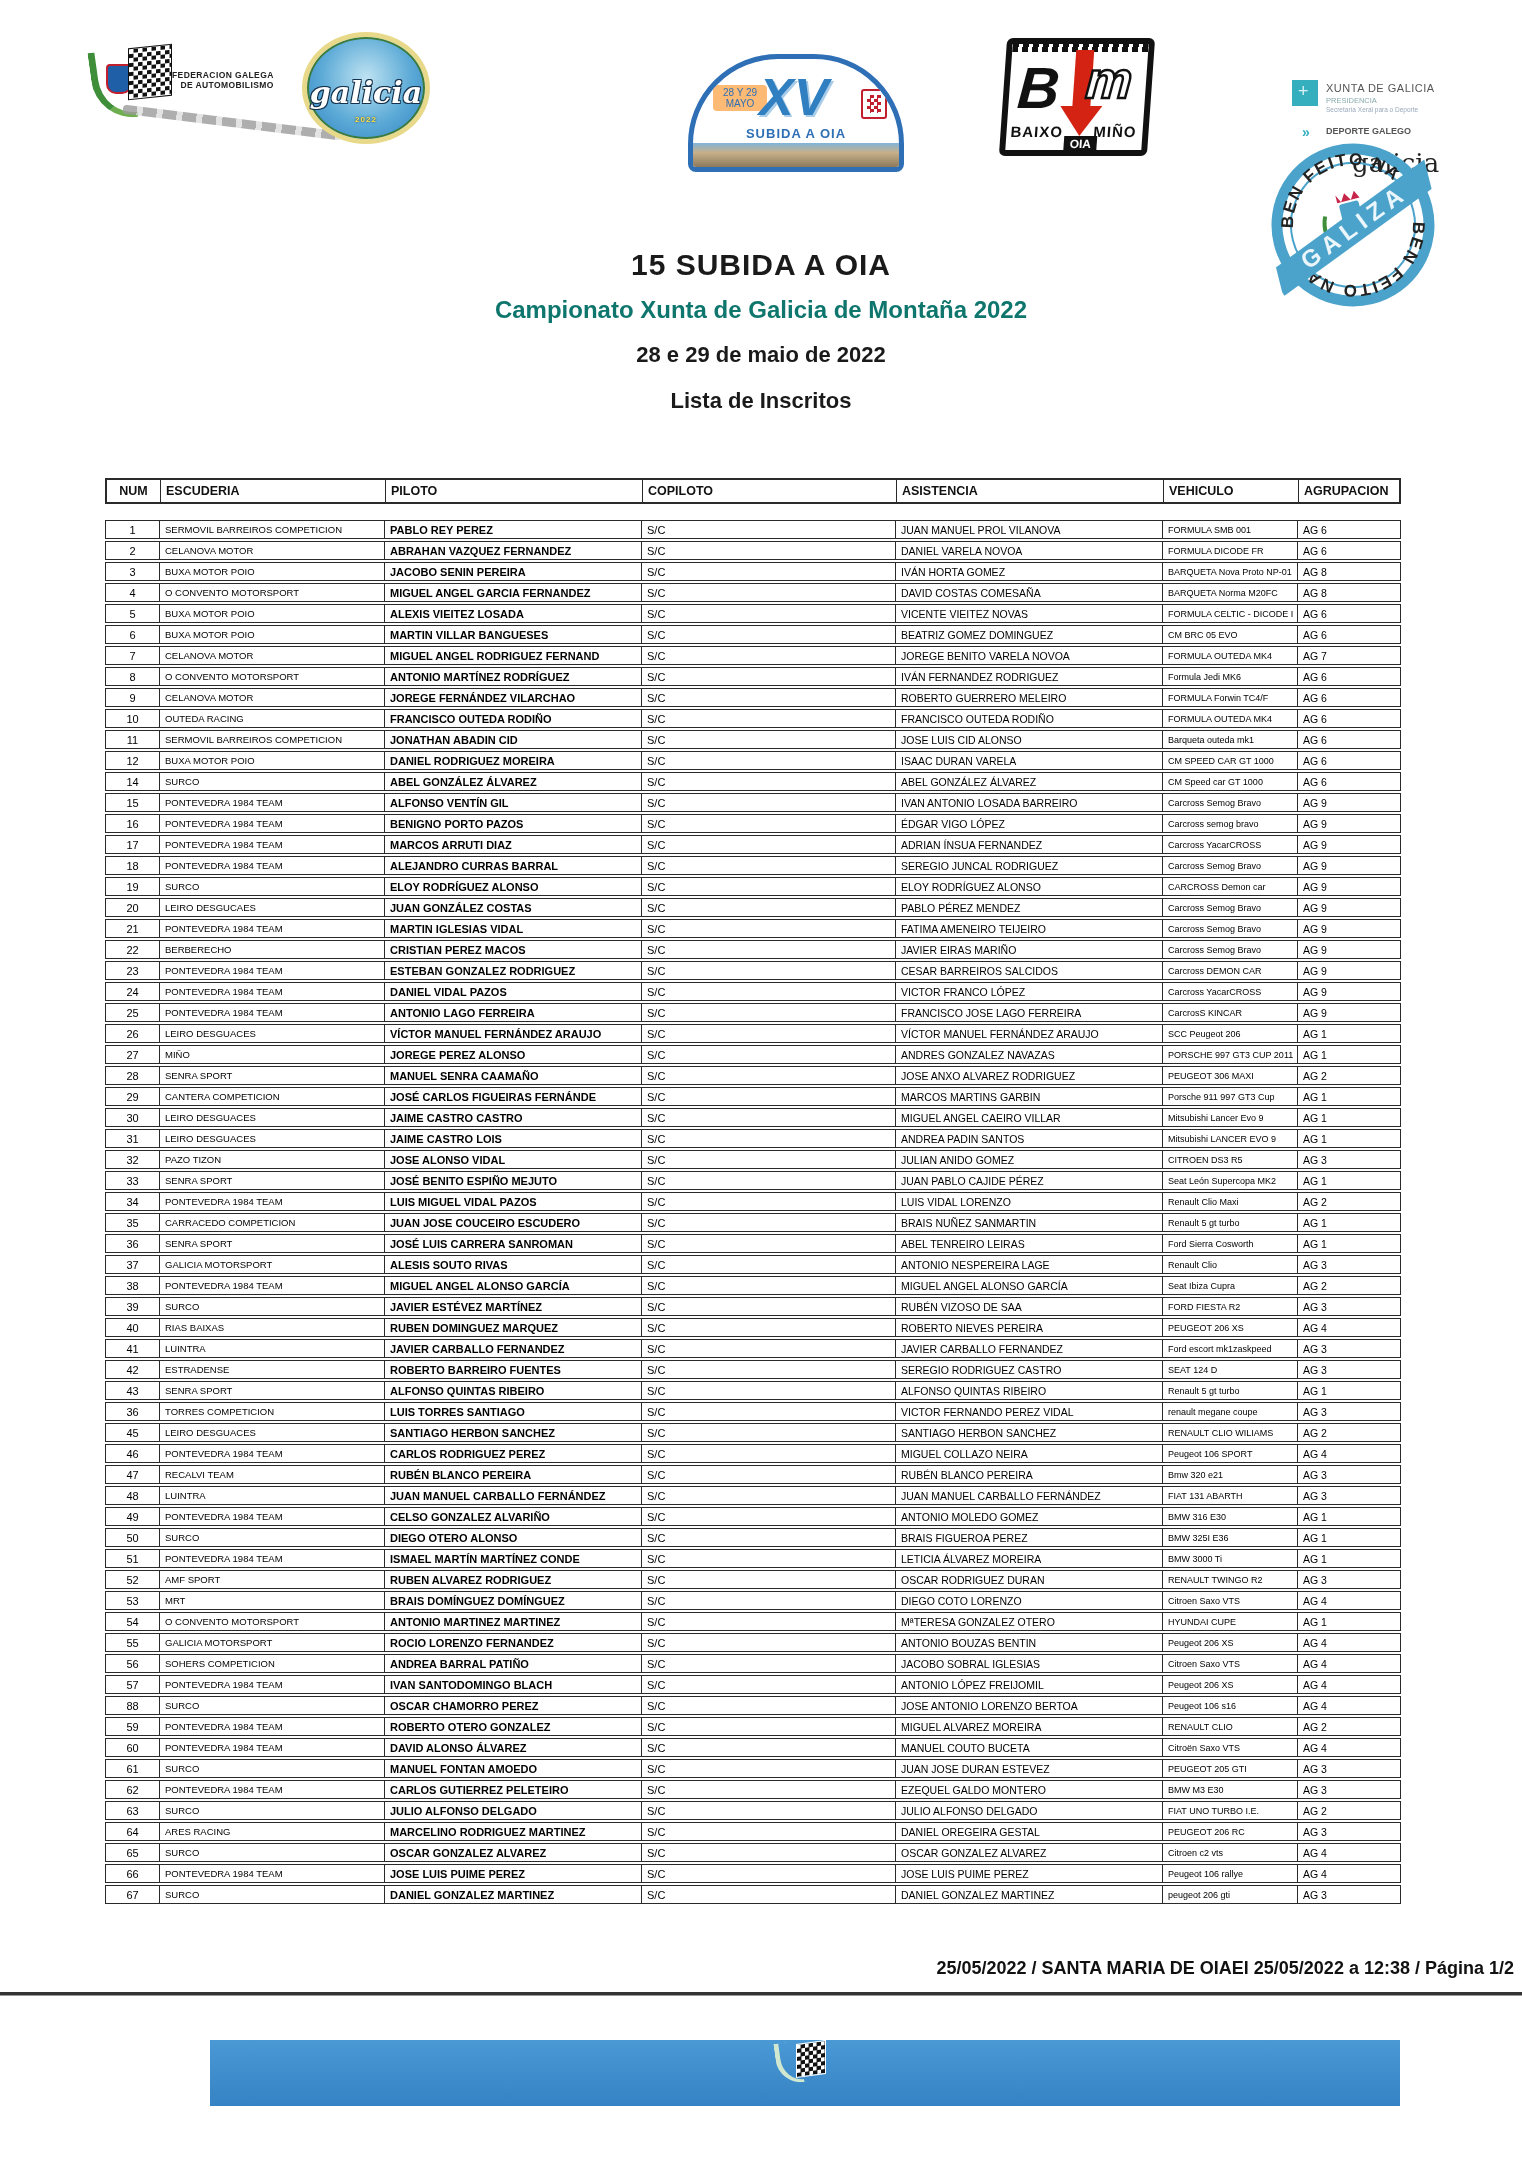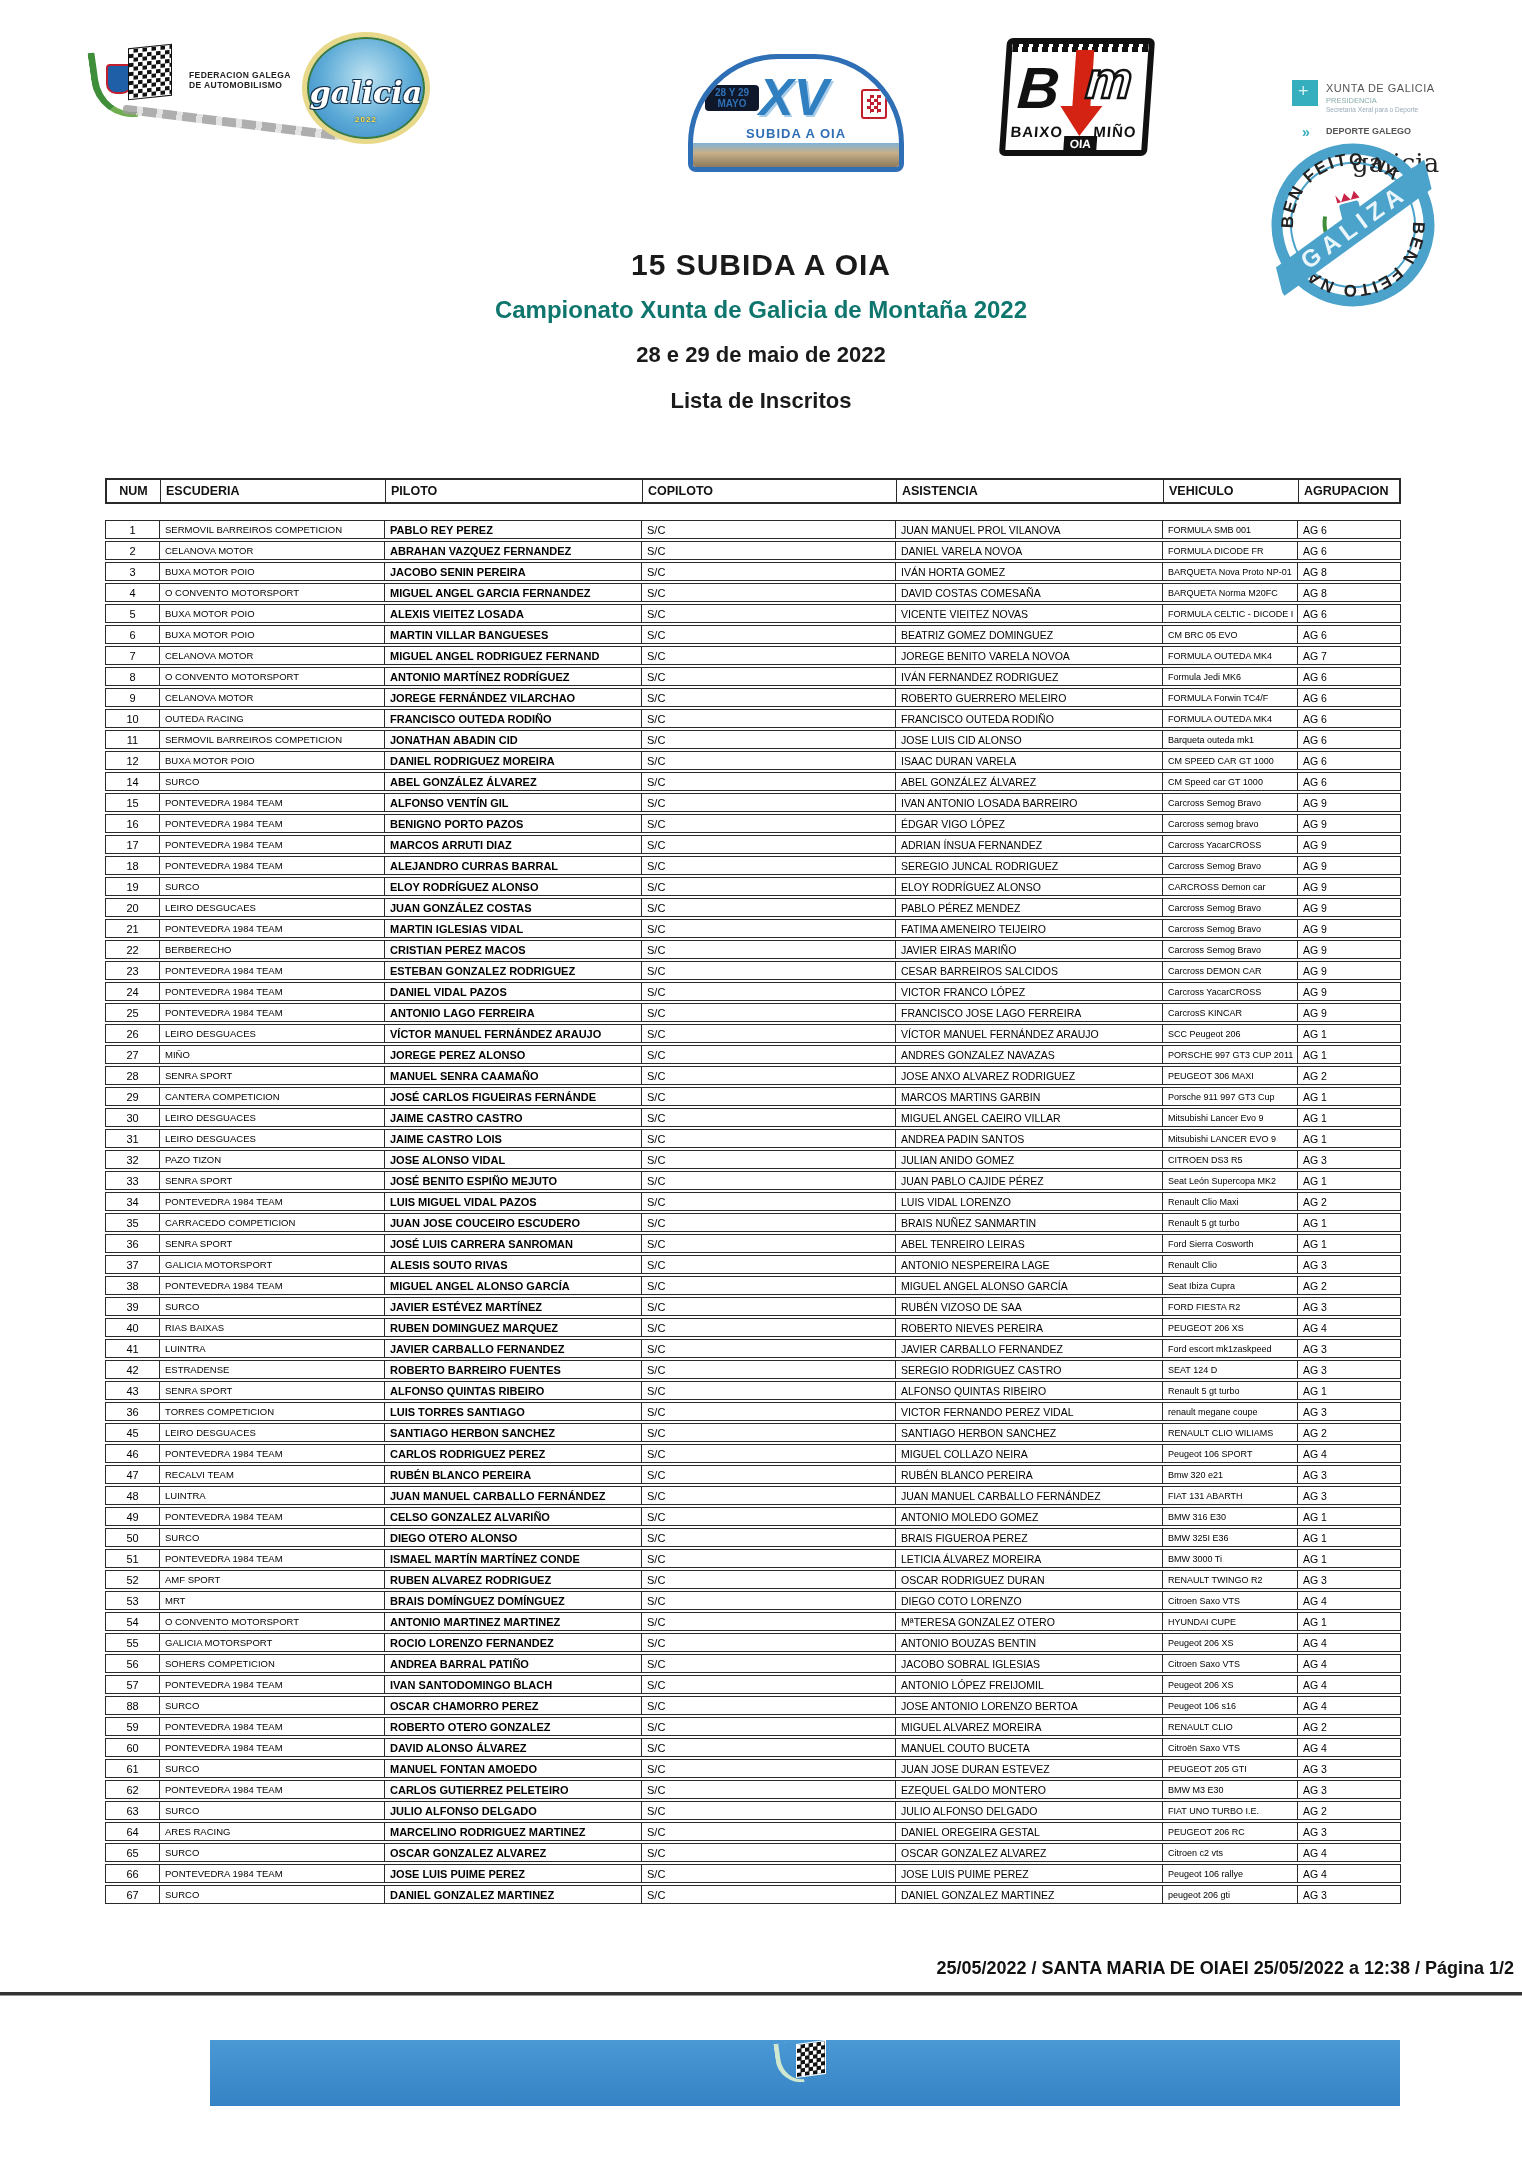--- a/index.html
+++ b/index.html
@@ -6,29 +6,29 @@
   body { background:#888; font-family:"Liberation Sans", sans-serif; }
   .page { position:relative; width:1522px; height:2168px; background:#fff; margin:0 auto; overflow:hidden; }
 
   
   .logos { position:absolute; top:28px; left:0; width:100%; height:140px; }
   .fga-logo { position:absolute; left:92px; top:14px; width:200px; height:92px; }
   .laurel { position:absolute; left:0; top:8px; width:42px; height:70px; border-left:7px solid #3f8f3a; border-bottom:5px solid #6fae4e; border-radius:0 0 0 60px; transform:rotate(-8deg); }
   .fga-crest { position:absolute; left:14px; top:22px; width:26px; height:30px; background:#1f5fa8; border:2px solid #c21f2e; border-radius:4px 4px 10px 10px; }
   .chk-flag { background:repeating-conic-gradient(#111 0% 25%, #fff 0% 50%) 0 0/9px 9px; border:1px solid #111; }
   .fga-flag { position:absolute; left:36px; top:4px; width:44px; height:52px; transform:skewY(-6deg); }
-  .fga-text { position:absolute; left:97px; top:28px; font-size:8.5px; font-weight:bold; color:#222; line-height:10px; letter-spacing:.4px; }
+  .fga-text { position:absolute; left:80px; top:28px; font-size:8.5px; font-weight:bold; color:#222; line-height:10px; letter-spacing:.4px;text-align:right; }
   .fga-swoosh { position:absolute; left:30px; top:76px; width:220px; height:9px; background:repeating-linear-gradient(90deg,#9a9a9a 0 14px,#dcdcdc 14px 20px); transform:rotate(7deg); border-radius:4px; opacity:.8; }
 
   .club-logo { position:absolute; left:302px; top:4px; width:128px; height:112px; background:radial-gradient(ellipse at 50% 40%, #bfe3f2 0%, #5aa9d6 55%, #2f7fc1 100%); border:5px solid #e8d98a; border-radius:50%; box-shadow:0 0 0 2px #3b7b3b inset; }
   .club-word { position:absolute; width:100%; top:38px; text-align:center; font-family:"DejaVu Serif", serif; font-style:italic; font-weight:bold; font-size:30px; color:#fff; text-shadow:1px 1px 0 #14324d, -1px -1px 0 #14324d, 1px -1px 0 #14324d, -1px 1px 0 #14324d; }
   .club-sub { position:absolute; width:100%; top:78px; text-align:center; font-size:8px; font-weight:bold; color:#ffe24a; text-shadow:0 0 2px #14324d; letter-spacing:1px; }
 
   .plate { position:absolute; left:688px; top:26px; width:216px; height:118px; background:#fff; border:5px solid #2f6fb5; border-radius:90px 90px 8px 8px; overflow:hidden; }
-  .plate-dates { position:absolute; left:12px; top:26px; width:54px; font-size:10px; font-weight:bold; color:#2f6fb5; background:#0f172a; padding:2px 3px; border-radius:4px; text-align:center; line-height:11px; }
+  .plate-dates { position:absolute; left:20px; top:26px; width:54px; font-size:10px; font-weight:normal; color:#2f6fb5; background:#fdba74; padding:2px 3px; border-radius:4px; text-align:center; line-height:11px; }
   .plate-xv { position:absolute; left:66px; top:8px; font-size:52px; font-weight:bold; font-style:italic; color:#2f7fc1; text-shadow:2px 2px 0 #a9cde9; }
   .plate-emblem { position:absolute; right:12px; top:30px; width:26px; height:30px; background:#fff; border:2px solid #c21f2e; border-radius:3px; }
   .plate-emblem:before { content:""; position:absolute; inset:4px; background:repeating-conic-gradient(#c21f2e 0% 25%, #fff 0% 50%) 0 0/7px 7px; }
   .plate-name { position:absolute; left:0; bottom:26px; width:100%; text-align:center; font-size:13px; font-weight:bold; letter-spacing:1px; color:#2f6fb5; text-shadow:1px 1px 0 #fff; }
   .plate-photo { position:absolute; left:0; bottom:0; width:100%; height:24px; background:linear-gradient(180deg,#7fb3d9 0%, #c7b08a 40%, #8c7a5c 100%); }
 
   .bm-logo { position:absolute; left:1003px; top:10px; width:148px; height:118px; background:#fff; border:6px solid #111; border-radius:6px; transform:skewX(-4deg); overflow:hidden; }
   .bm-top { position:absolute; left:0; top:0; width:100%; height:8px; background:repeating-linear-gradient(90deg,#111 0 6px,#fff 6px 10px); }
   .bm-B { position:absolute; left:8px; top:10px; font-size:58px; font-weight:bold; color:#111; font-style:italic; }
   .bm-m { position:absolute; right:14px; top:6px; font-size:52px; font-weight:bold; font-style:italic; color:#fff; -webkit-text-stroke:2.5px #111; }

